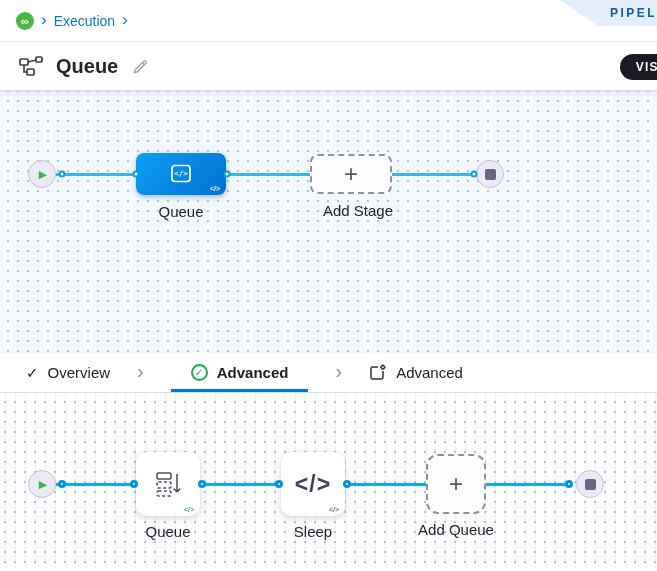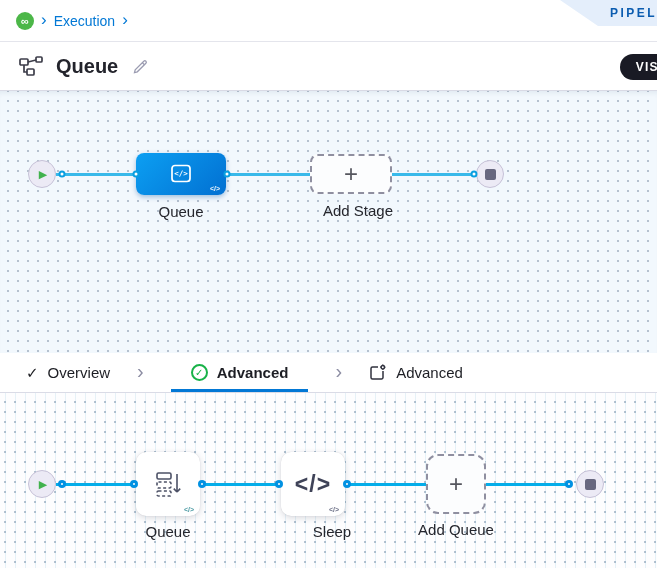--- a/index.html
+++ b/index.html
@@ -211,21 +211,21 @@
         <path d="M24 5 V23 M24 23 L20.8 19.6 M24 23 L27.2 19.6"></path>
       </svg>
       <span class="corner-code queue-corner">&lt;/&gt;</span>
     </div>
     <div class="nlabel" style="left:168px;top:130px">Queue</div>
 
     <div class="step-card" style="left:281px;top:59px">
       <span class="code-big">&lt;/&gt;</span>
       <span class="corner-code sleep-corner">&lt;/&gt;</span>
     </div>
-    <div class="nlabel" style="left:332px;top:130px">Sleep</div>
+    <div class="nlabel" style="left:313px;top:130px">Sleep</div>
 
     <div class="add-node" style="left:426px;top:61px;width:60px;height:60px;border-radius:12px">
       <span class="plus">+</span>
     </div>
     <div class="nlabel" style="left:456px;top:128px">Add Queue</div>
 
     <div class="node-circle" style="left:576px;top:77px">
       <span class="stop-square"></span>
     </div>
   </section>

